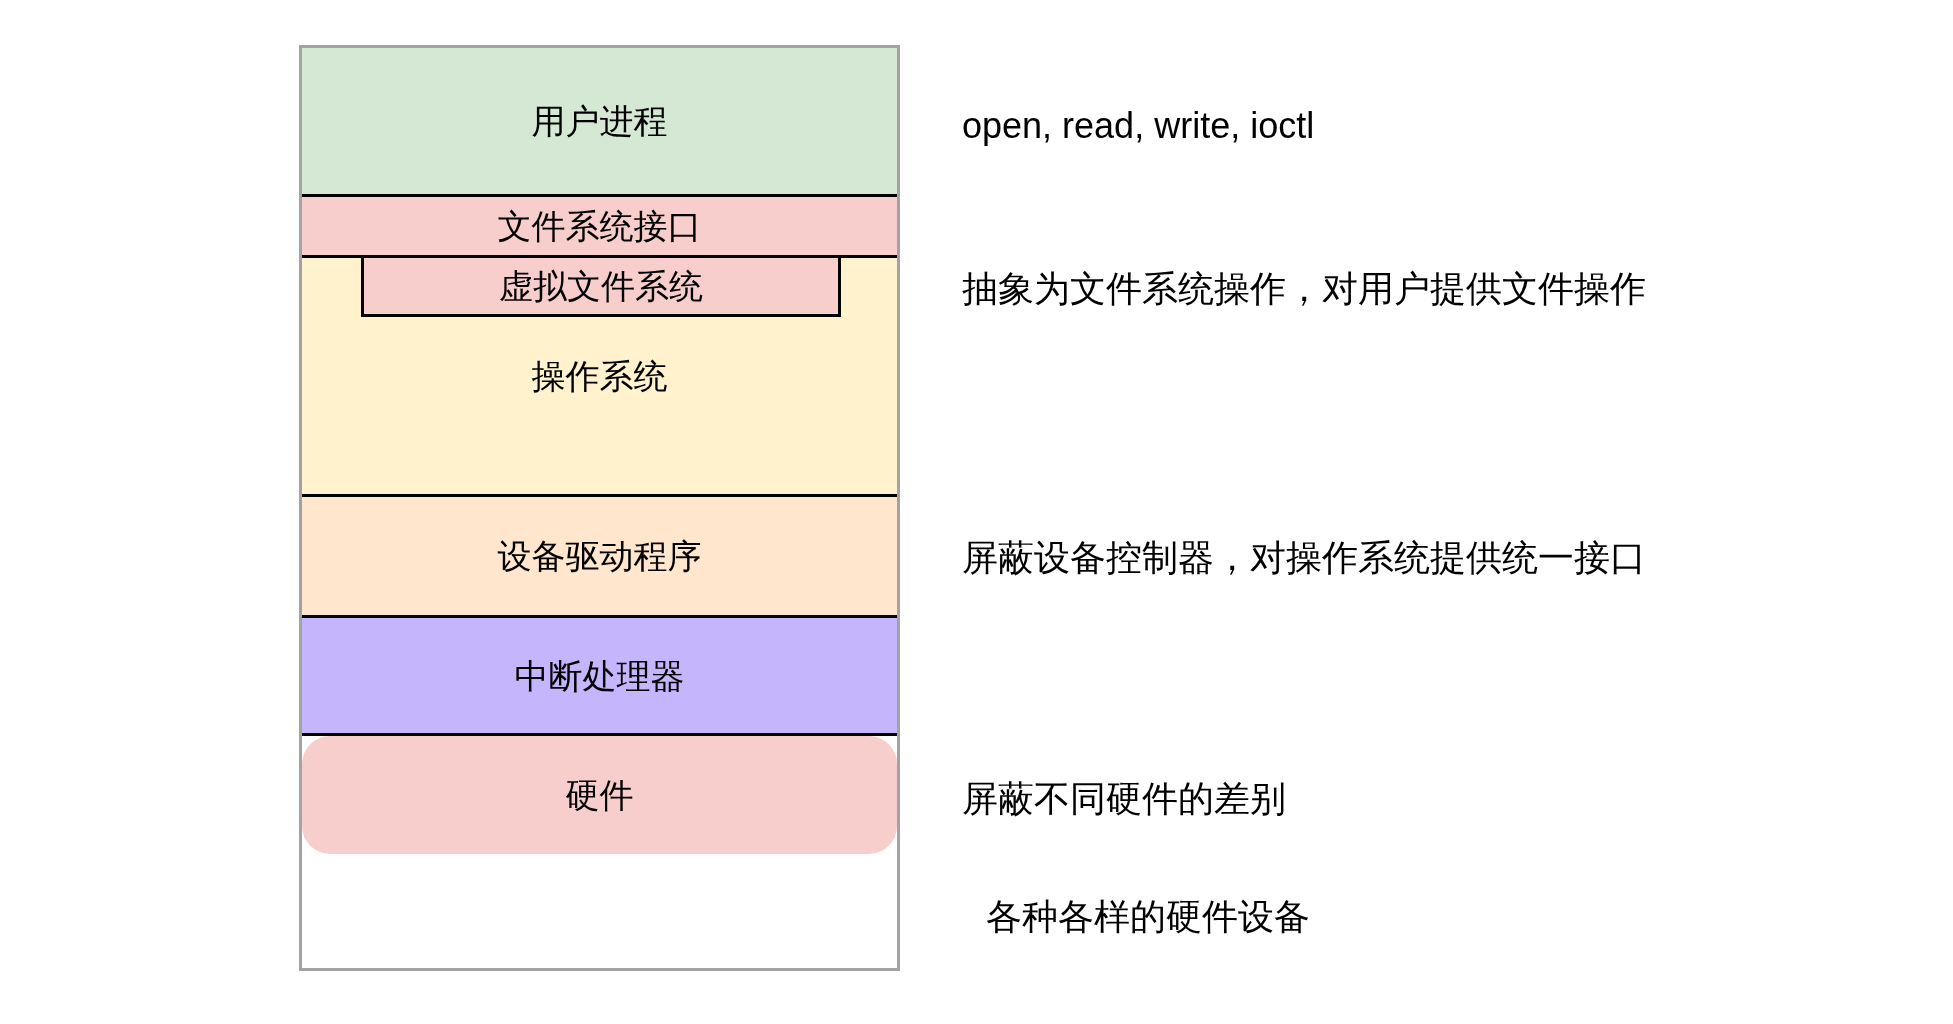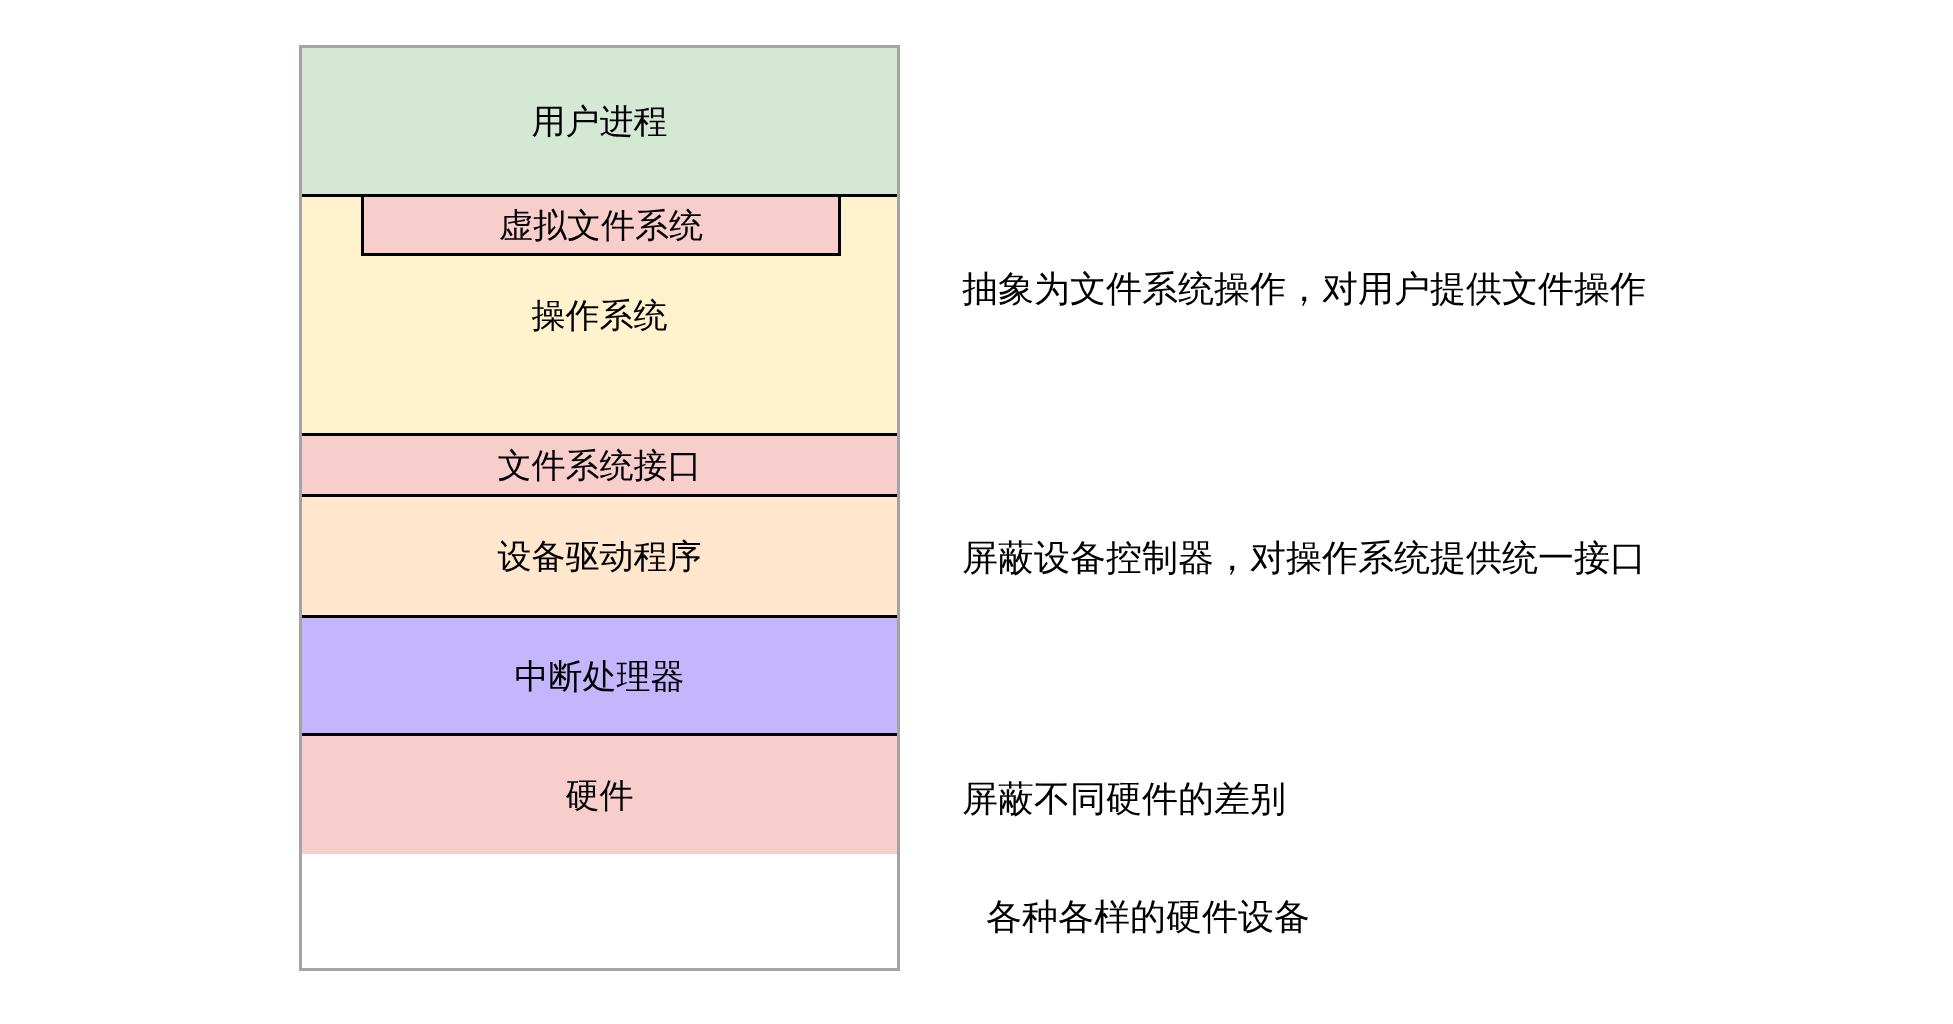--- a/index.html
+++ b/index.html
@@ -32,21 +32,21 @@
   }
 
   .row {
     position: relative;
     width: 100%;
     border-bottom: 3px solid #000000;
     display: flex;
     align-items: center;
     justify-content: center;
   }
-  .row:last-child { border-bottom: none; }
+  .row:last-child { border-bottom: none; border-radius: 28px; }
 
   .r1 { height: 149px; }
   .r2 { height: 61px; }
   .r3 { height: 239px; }
   .r4 { height: 121px; text-align: center; }
   .r5 { height: 118px; }
   .r6 { height: 114px; }
   .r7 { height: 118px; }
 
   .layer-label {
@@ -88,46 +88,47 @@
 <body>
 
 <div class="canvas">
 
   <div class="stack">
 
     <div class="row r1" style="background: rgb(213, 232, 212);">
       <span class="layer-label">用户进程</span>
     </div>
 
+    <div class="row r2" style="background: rgb(248, 206, 204);">
+      <span class="layer-label">文件系统接口</span>
+    </div>
+
     <div class="row r3" style="background: rgb(255, 242, 204);">
       <div class="vfs-box" style="background: rgb(248, 206, 204);">
         <span class="layer-label">虚拟文件系统</span>
       </div>
       <span class="layer-label">操作系统</span>
-    </div>
-
-    <div class="row r2" style="background: rgb(248, 206, 204);">
-      <span class="layer-label">文件系统接口</span>
     </div>
 
     <div class="row r4" style="background: rgb(255, 230, 204);">
       <span class="layer-label">设备驱动程序</span>
     </div>
 
     <div class="row r5" style="background: #c4b5fd;">
       <span class="layer-label">中断处理器</span>
     </div>
 
 
     <div class="row r7" style="background: rgb(248, 206, 204);">
       <span class="layer-label">硬件</span>
     </div>
 
   </div>
 
+  <div class="annotation a1">open, read, write, ioctl</div>
 
   <div class="annotation a2">抽象为文件系统操作，对用户提供文件操作</div>
 
   <div class="annotation a3">屏蔽设备控制器，对操作系统提供统一接口</div>
 
 
   <div class="annotation a5">屏蔽不同硬件的差别</div>
 
   <div class="annotation a6">各种各样的硬件设备</div>
 

